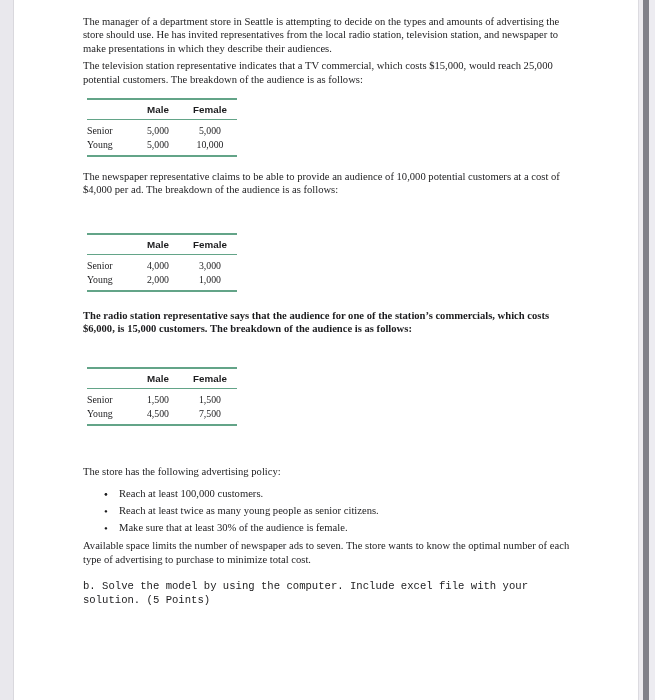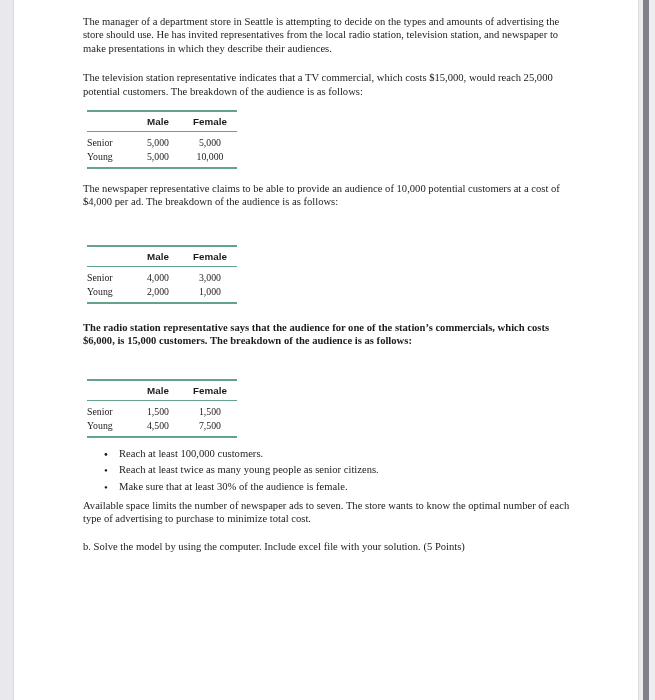--- a/index.html
+++ b/index.html
@@ -19,27 +19,27 @@
   }
   .scroll-thumb {
     position:absolute; left:4px; top:0; width:6px; height:700px;
     background:#81818a;
   }
   .page-content {
     position:absolute; left:83px; top:0; width:492px;
   }
   p { margin:0; font-size:10.6px; line-height:13.4px; }
   .p-intro  { margin-top:15px; }
-  .p-tv     { margin-top:16px; }
+  .p-tv     { margin-top:4px; }
   .p-news   { margin-top:13px; }
   .p-radio  { margin-top:17px;font-weight:bold; }
   .p-policy { margin-top:39px; }
   .p-avail  { margin-top:3px; }
   .p-qa     { margin-top:13px; }
-  .p-qb     { margin-top:14px; }
+  .p-qb     { margin-top:14px;font-family:Liberation Mono, monospace; }
 
   table.audience-table {
     border-collapse:collapse; table-layout:fixed;
     margin-left:4px; width:150px;
     border-top:2px solid #63a488;
     border-bottom:2.5px solid #63a488;
     font-size:9.8px;
   }
   .t-tv    { margin-top:12px; }
   .t-news  { margin-top:36px; }
@@ -156,20 +156,21 @@
         <td>1,500</td>
       </tr>
       <tr class="last">
         <td class="row-label">Young</td>
         <td>4,500</td>
         <td>7,500</td>
       </tr>
     </tbody>
   </table>
 
+  <p class="p-policy">The store has the following advertising policy:</p>
 
   <ul class="policy-list">
     <li>
       <span class="bullet-dot">•</span>
     </li>
     <li>
       <span class="bullet-dot">•</span>
       <span>Reach at least 100,000 customers.</span>
     </li>
     <li>

